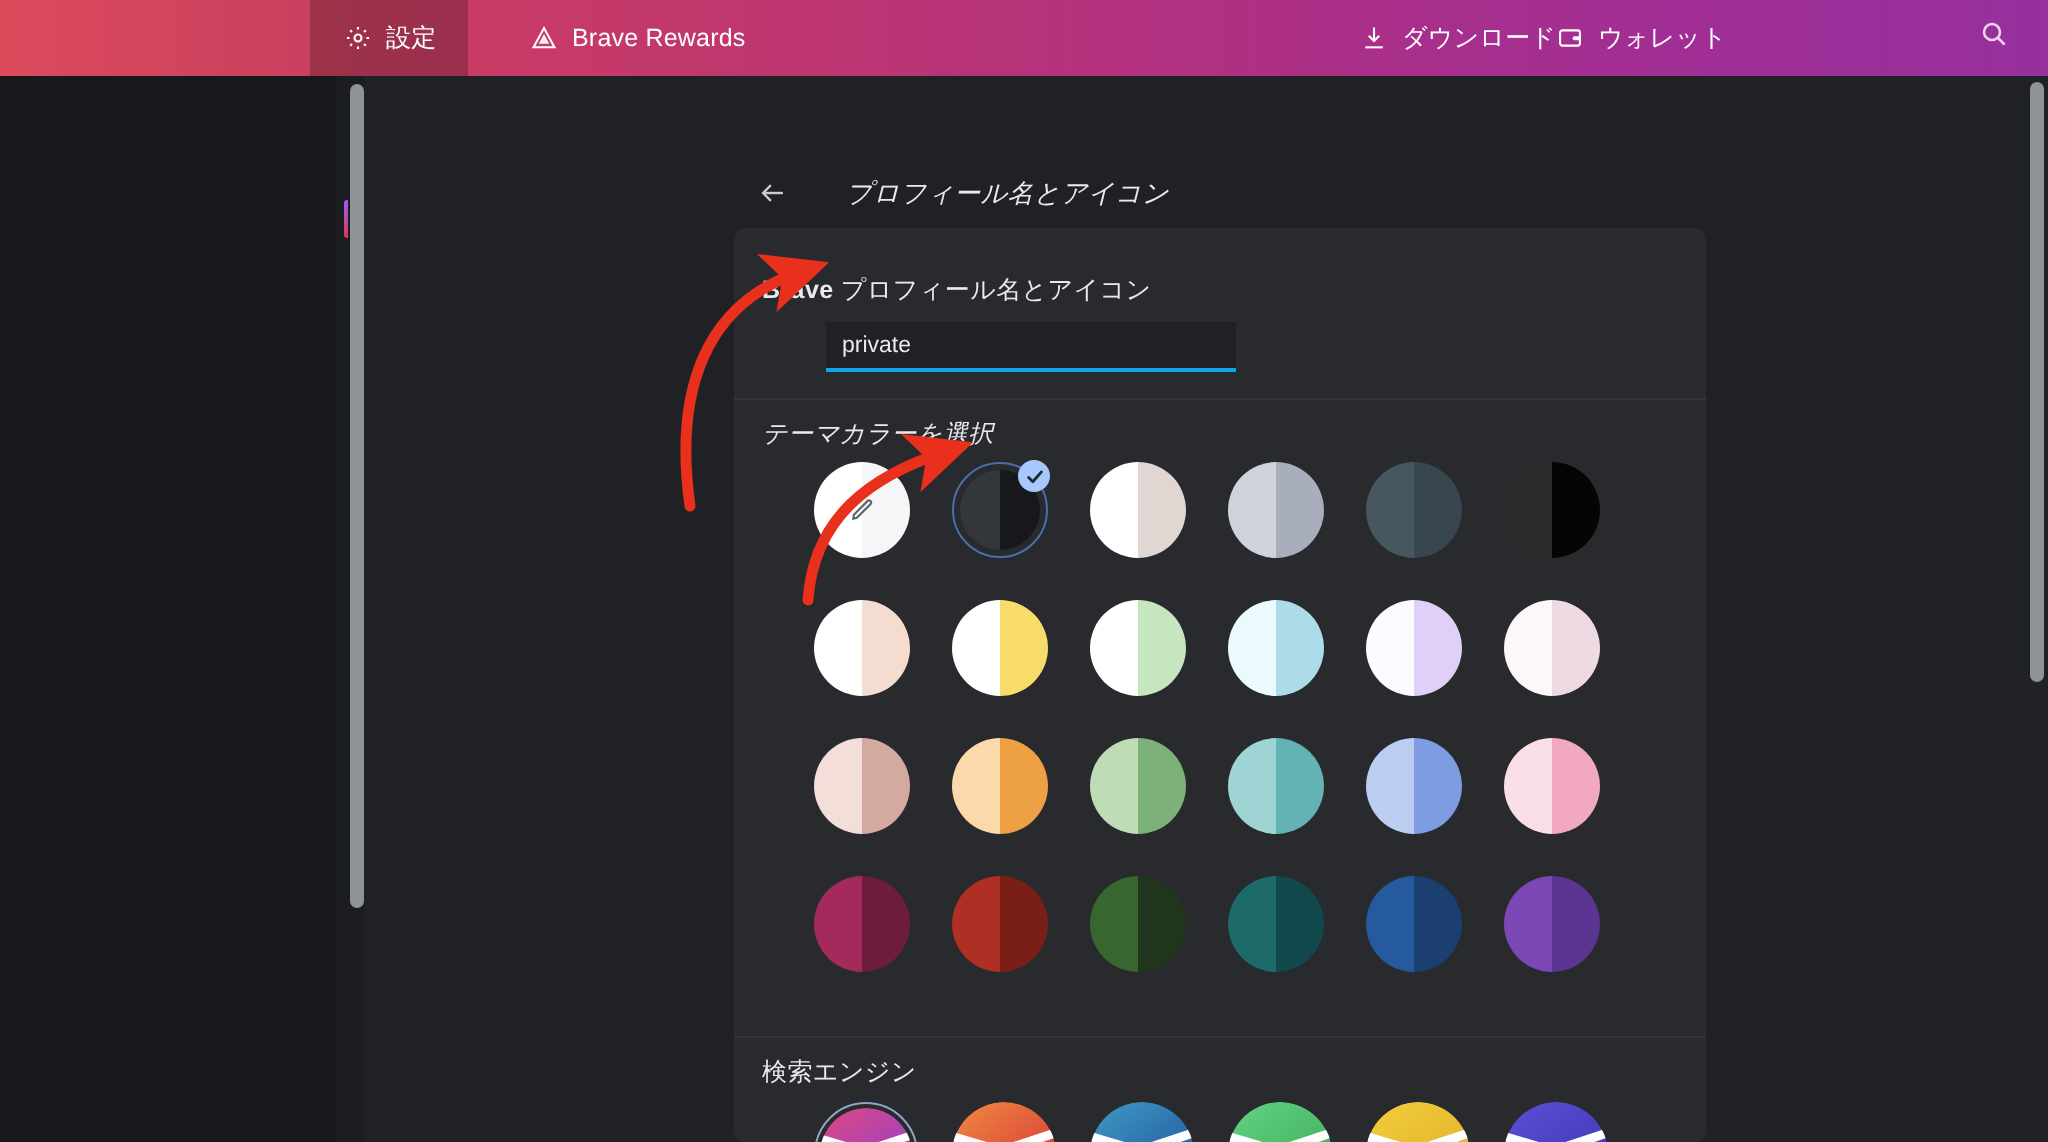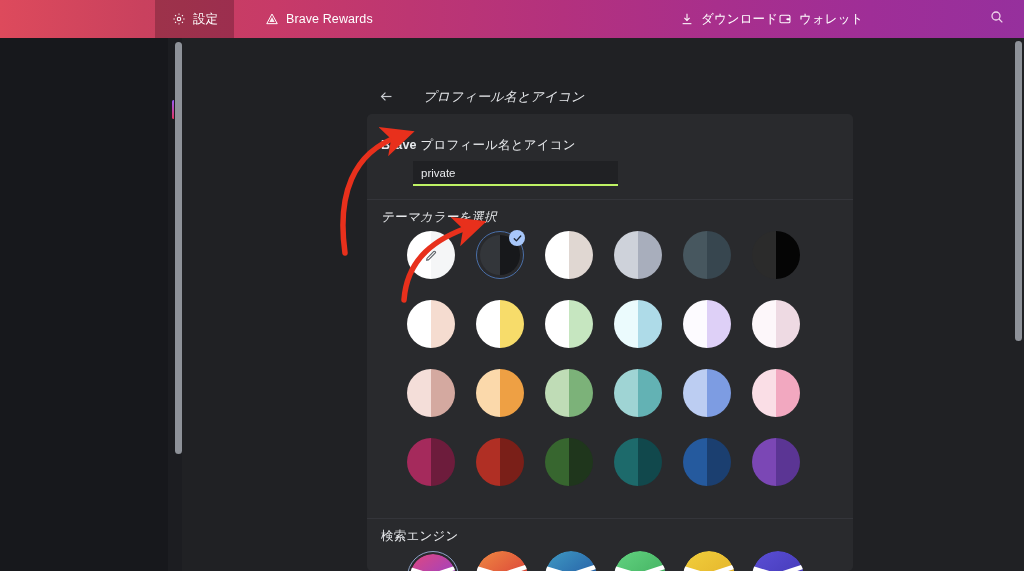--- a/index.html
+++ b/index.html
@@ -91,21 +91,21 @@
     position:absolute; left:185px; top:76px; width:486px; height:457px;
     background:#292a2d; border-radius:5px; overflow:hidden;
   }
   .sec-label {
     color:#e8eaed; font-size:12.5px; letter-spacing:.2px;
   }
   .sec-label b { font-weight:700; }
   #name-sec { position:absolute; left:14px; top:23px; }
   #name-input-wrap {
     position:absolute; left:46px; top:47px; width:205px; height:25px;
-    background:#202124; border-bottom:2px solid #bef264;
+    background:#202124; border-bottom:2px solid #0ea5e9;
     display:flex; align-items:center;
   }
   #name-input {
     width:100%; border:0; outline:0; background:transparent;
     color:#e8eaed; font-family:"Liberation Sans", sans-serif;
     font-size:11.5px; padding:0 8px;
   }
   .divider { position:absolute; left:0; width:486px; height:1px; background:#34353a; }
 
   #theme-label { position:absolute; left:14px; top:95px;font-style:italic; }

